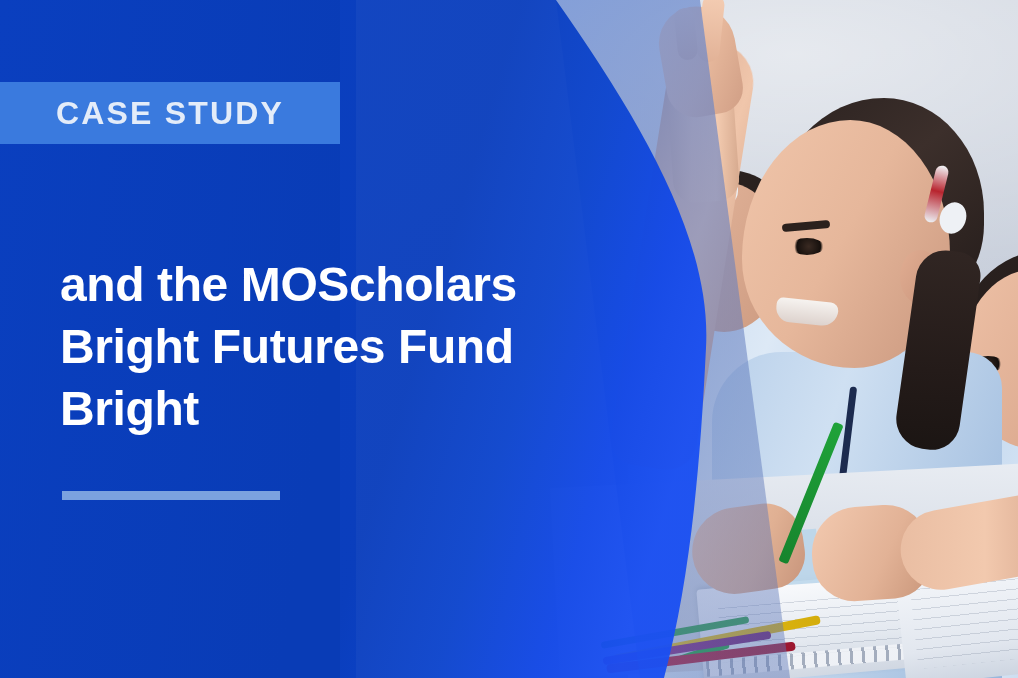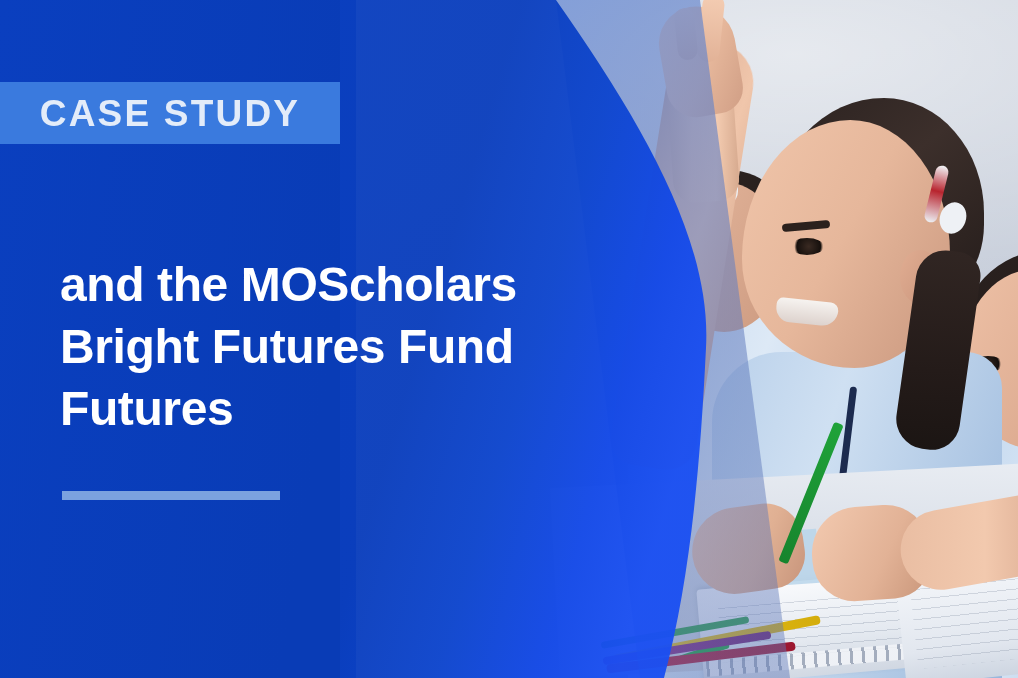--- a/index.html
+++ b/index.html
@@ -386,21 +386,21 @@
     top: 82px;
     width: 340px;
     height: 62px;
     background: #3a7ade;
     display: flex;
     align-items: center;
     justify-content: center;
   }
   .badge-label {
     color: #e3ecf9;
-    font-size: 37px;
+    font-size: 32px;
     font-weight: 700;
     letter-spacing: 2.2px;
     line-height: 1;
     font-family: "Liberation Sans", sans-serif;
   }
 
   .headline {
     position: absolute;
     left: 60px;
     top: 222px;
@@ -518,19 +518,19 @@
 
   <div class="content">
 
     <div class="badge">
       <span class="badge-label">CASE STUDY</span>
     </div>
 
     <h1 class="headline">
       <span class="hl-line">and the MOScholars</span>
       <span class="hl-line">Bright Futures Fund</span>
-      <span class="hl-line">Futures</span>
+      <span class="hl-line">Bright</span>
     </h1>
 
     <div class="rule"></div>
 
   </div>
 </div>
 
 </body></html>

